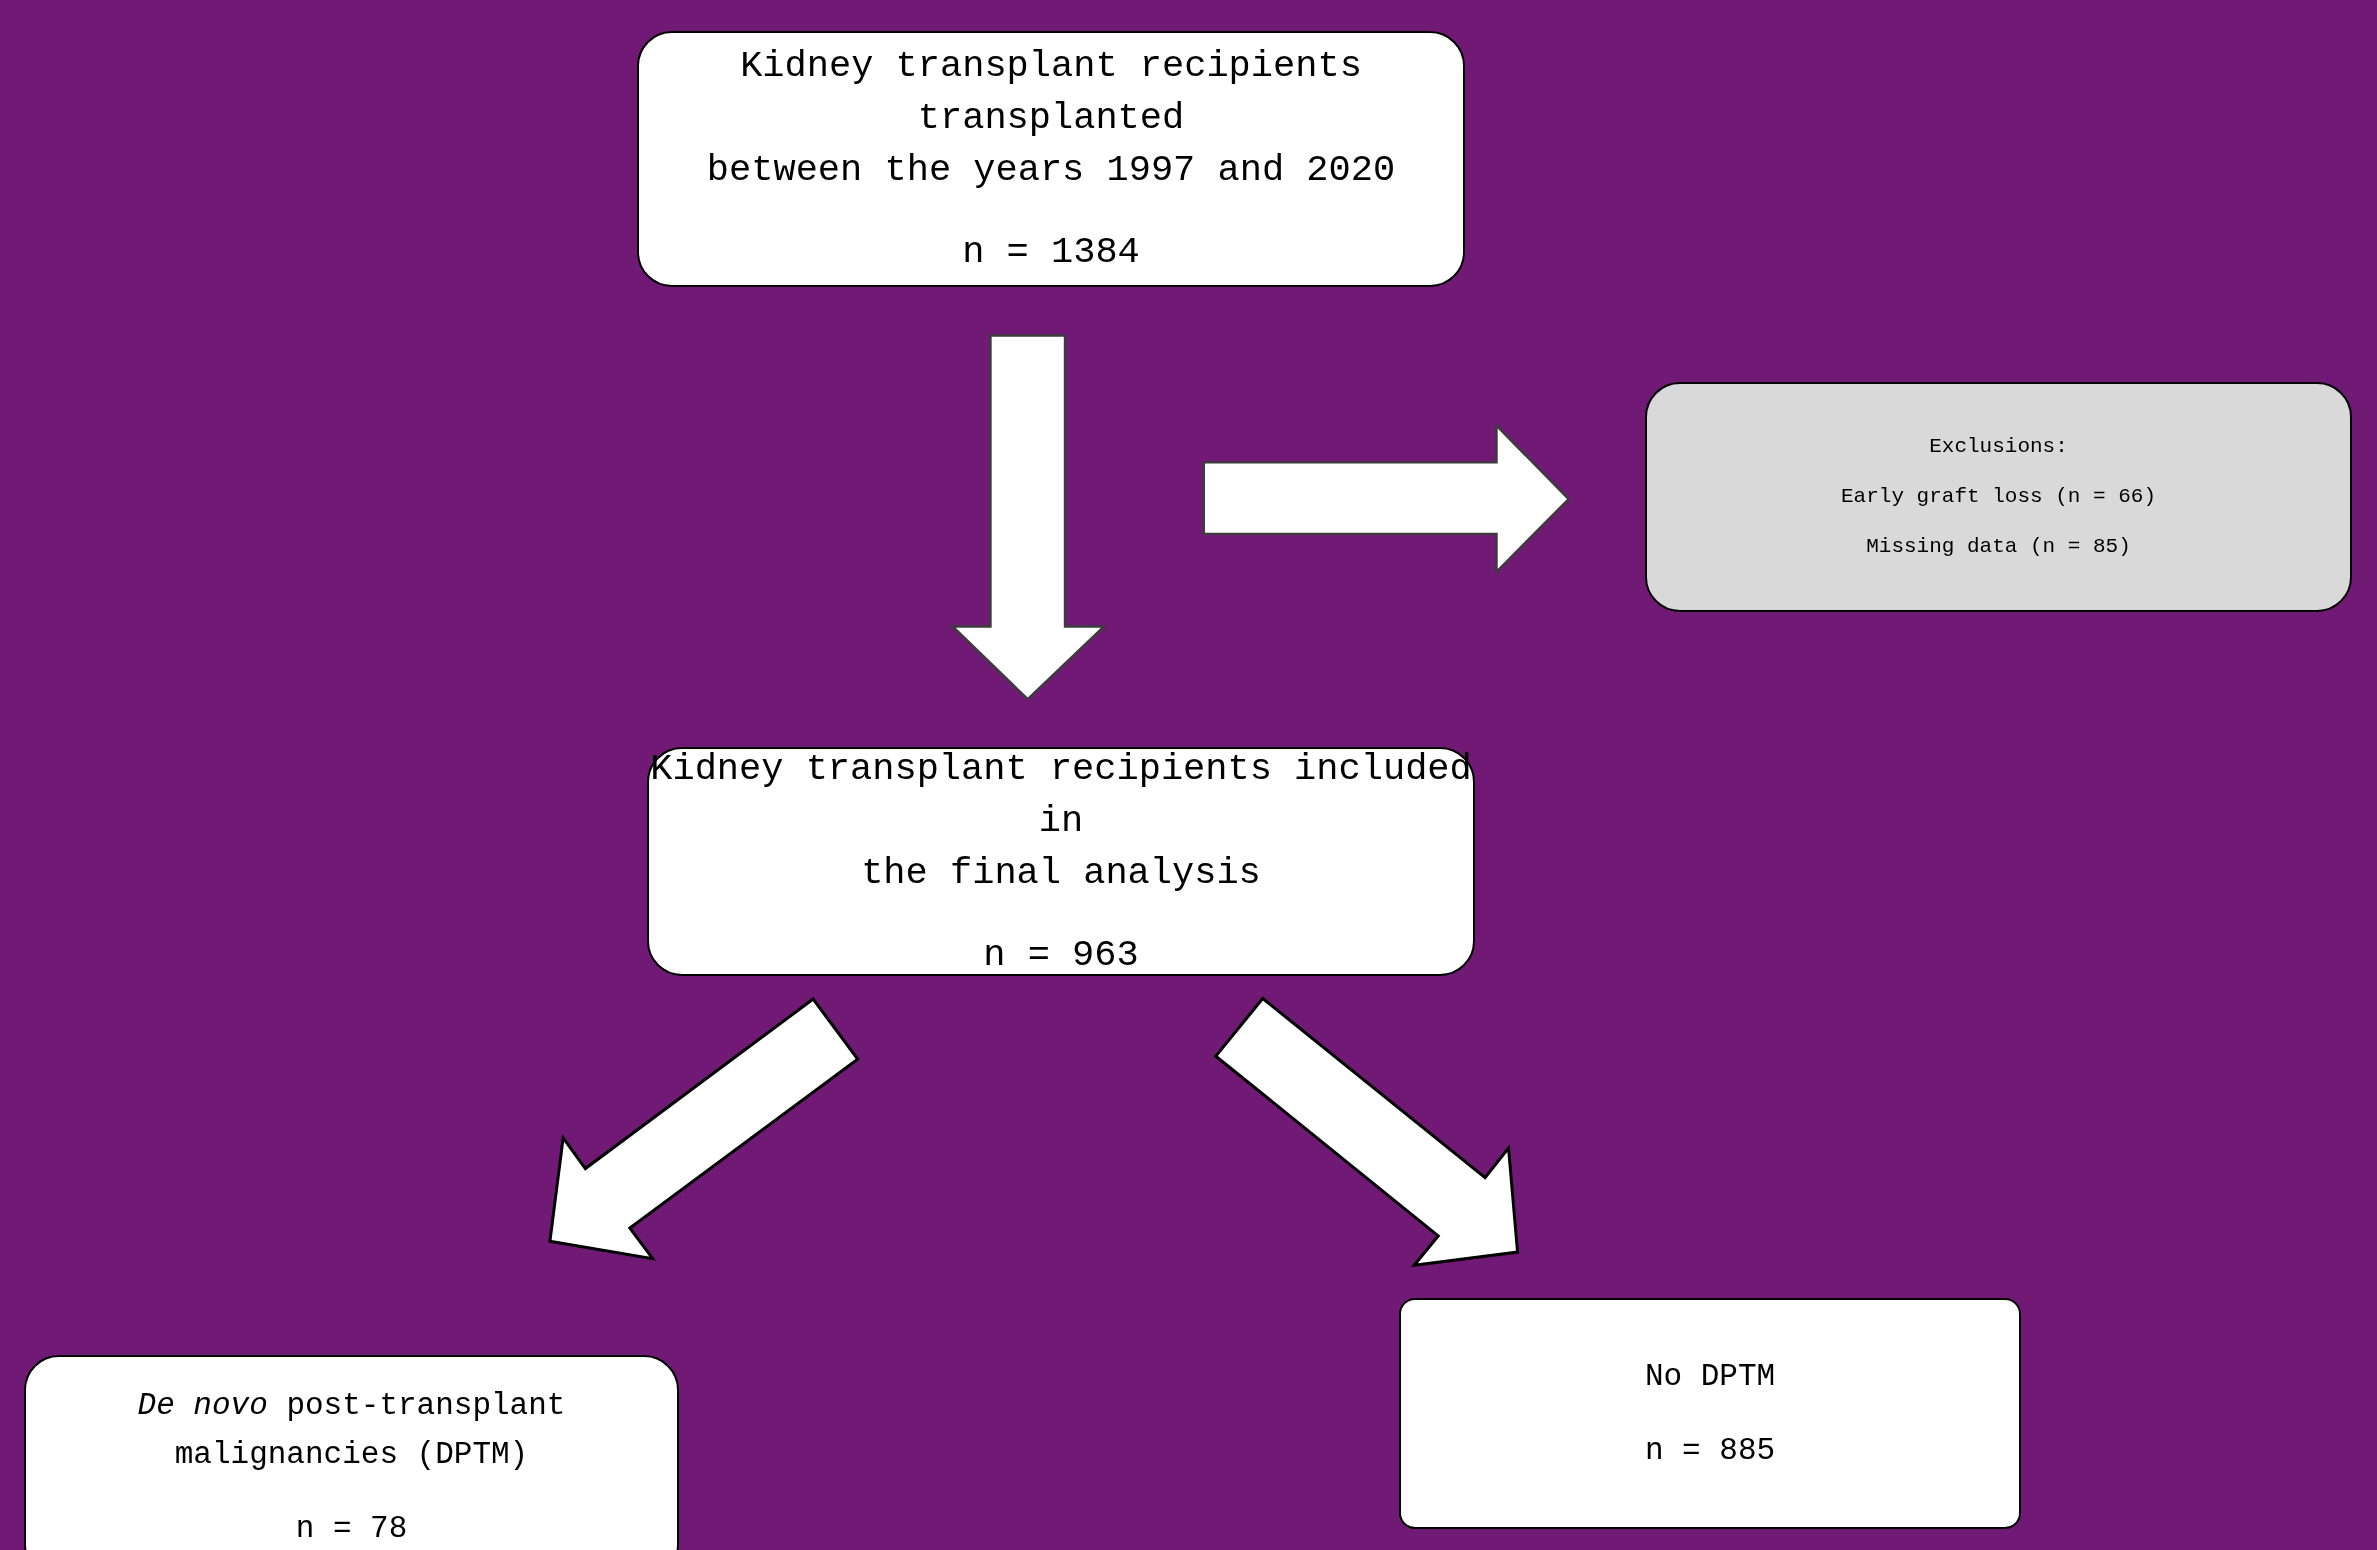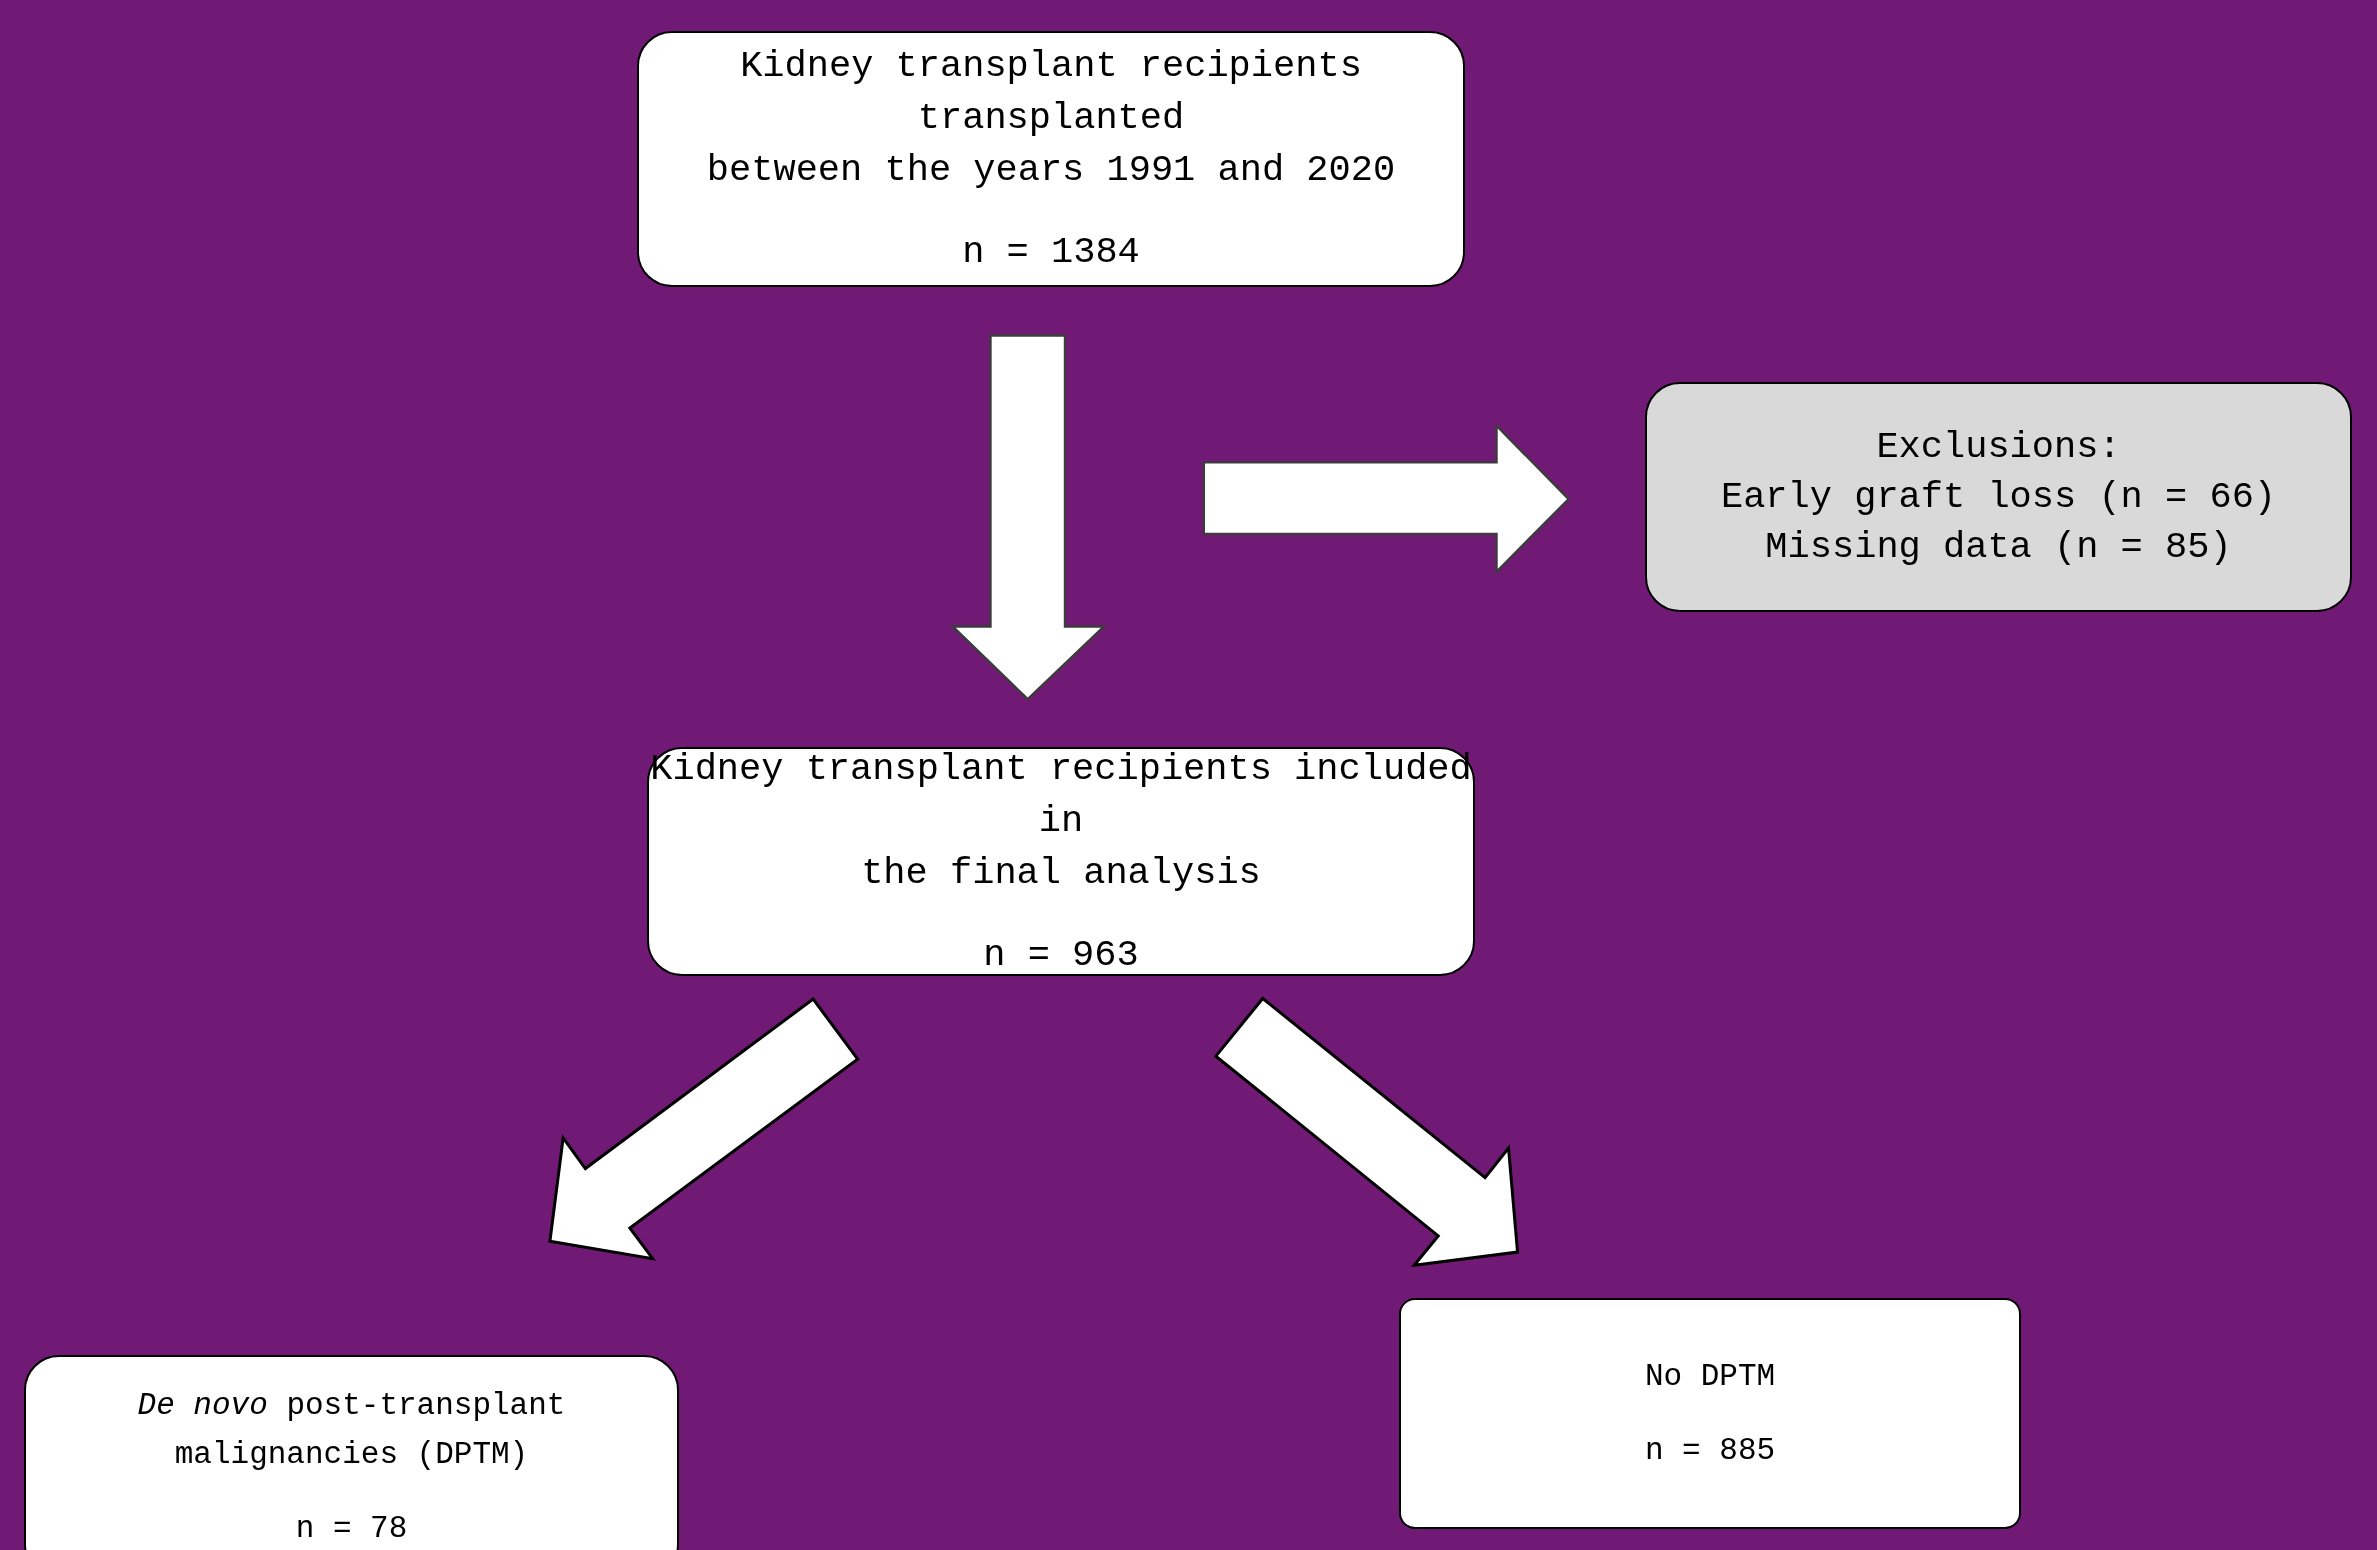--- a/index.html
+++ b/index.html
@@ -50,37 +50,37 @@
     line-height: 52px;
     white-space: pre-wrap;
   }
   .box .nvalue { margin-top: 30px; }
   .box.small .label,
   .box.small .nvalue { font-size: 31px; line-height: 49px; }
   .box.small .nvalue { margin-top: 25px; }
   .box.gray {
     background: #d9d9d9;
   }
-  .box.gray .label { font-size: 37px; line-height: 50px; }
+  .box.gray .label { font-size: 21px; line-height: 50px; }
   .it { font-style: italic; }
 </style>
 </head>
 <body>
 
 <div id="canvas">
 
   <svg id="arrow-layer" viewBox="0 0 3955 2580" xmlns="http://www.w3.org/2000/svg">
     <polygon points="1648,558 1772,558 1772,1042 1837,1042 1710,1163 1585,1042 1648,1042"></polygon>
     <polygon points="2003,769 2490,769 2490,708 2610,830 2490,951 2490,888 2003,888"></polygon>
     <polygon class="diag" points="1353,1662 974,1944 937,1893 915,2065 1086,2094 1048,2043 1427,1762"></polygon>
     <polygon class="diag" points="2101,1661 2471,1959 2510,1910 2525,2083 2353,2105 2393,2056 2023,1757"></polygon>
   </svg>
 
   <div class="box" style="left:637px; top:31px; width:828px; height:256px;">
-    <div class="label"><span>Kidney transplant recipients transplanted</span><br><span>between the years 1991 and 2020</span></div>
+    <div class="label"><span>Kidney transplant recipients transplanted</span><br><span>between the years 1997 and 2020</span></div>
     <div class="nvalue">n = 1384</div>
   </div>
 
   <div class="box gray" style="left:1645px; top:382px; width:707px; height:230px;">
     <div class="label"><span>Exclusions:</span><br><span>Early graft loss (n = 66)</span><br><span>Missing data (n = 85)</span></div>
   </div>
 
   <div class="box" style="left:639px; top:747px; width:828px; height:229px;margin-left:8px;">
     <div class="label"><span>Kidney transplant recipients included in</span><br><span>the final analysis</span></div>
     <div class="nvalue">n = 963</div>

